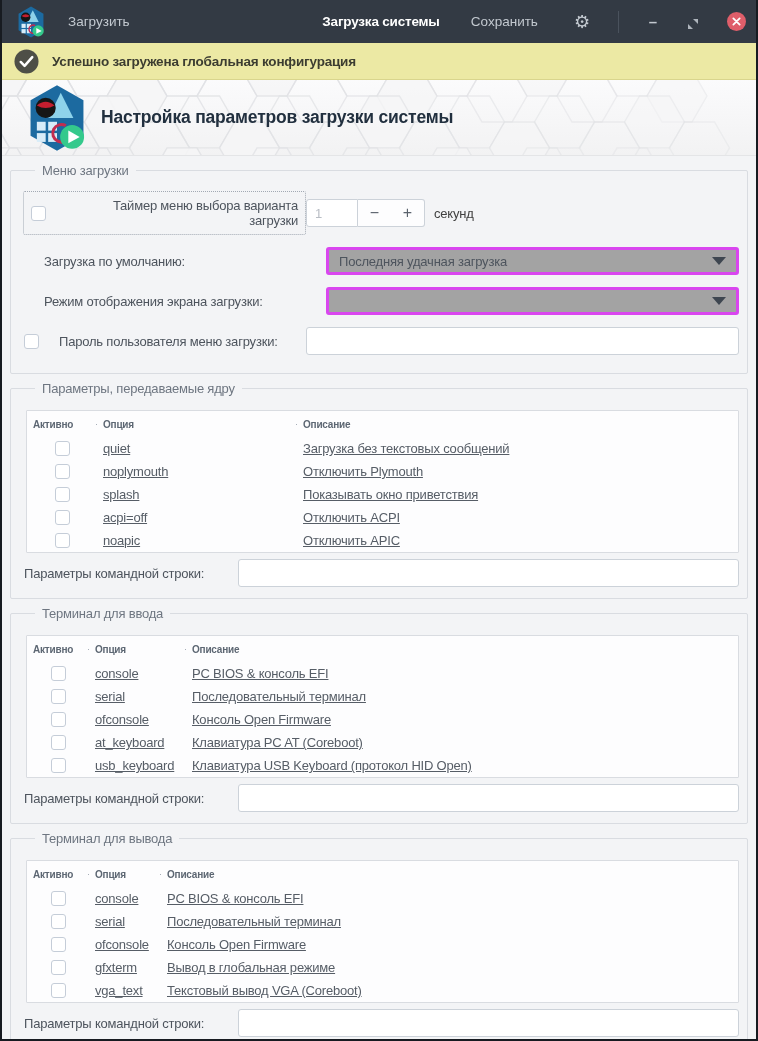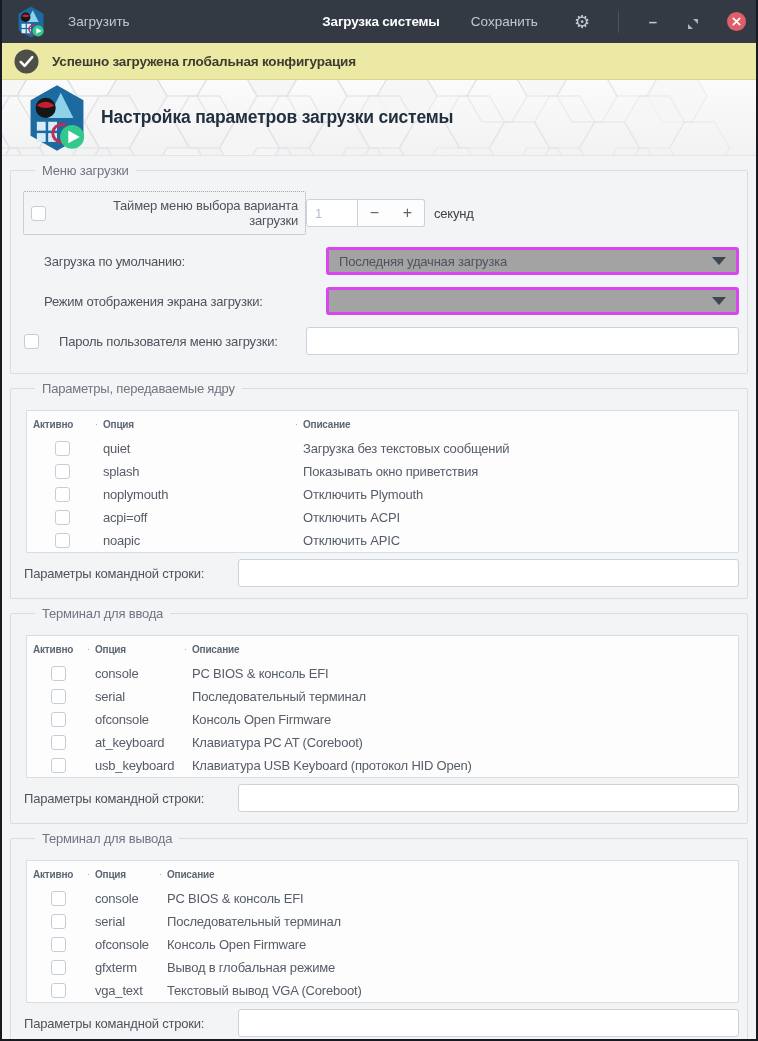--- a/index.html
+++ b/index.html
@@ -46,21 +46,21 @@
   .combo .arrow{ margin-left:auto; width:0;height:0; border-left:7px solid transparent; border-right:7px solid transparent; border-top:8px solid #3e4650;}
   
   .spin{ display:flex; align-items:center;}
   .spin-num{ width:52px; height:28px; border:1px solid #ccd2d9; border-radius:3px 0 0 3px; background:#fff; color:#b8bdc4; font-size:13px; padding:0 8px; font-family:inherit;}
   .spin-btns{ display:flex; height:28px; border:1px solid #ccd2d9; border-left:none; border-radius:0 3px 3px 0; background:#fdfdfe;}
   .spin-btn{ width:33px; background:none; border:none; font-size:16px; color:#5b636d; cursor:pointer; font-family:inherit;}
   .unit{ margin-left:9px; font-size:13px; color:#404040;}
   
   .tbl{ border:1px solid #d9dce1; background:#fdfdfe; margin:1px 0 0 3px; border-radius:1px;}
   .thead{ display:grid; align-items:center; height:26px; font-size:10px; font-weight:bold; color:#5d6773;}
-  .trow{ display:grid; align-items:center; height:23px; font-size:13px; color:#565d66;}
+  .trow{ display:grid; align-items:center; height:23px; font-size:13px; color:#565d66;text-decoration:underline;}
   .tc{ padding:0 6px; white-space:nowrap; overflow:hidden;}
   .hc{ position:relative; padding:0 6px;}
   .hc:not(:last-child)::after{ content:""; position:absolute; right:0; top:5px; bottom:5px; width:1px; background:#a7aeb8;}
   .c-active{ display:flex; justify-content:center;}
   .t1 .thead,.t1 .trow{ grid-template-columns:70px 200px 1fr;}
   .t2 .thead,.t2 .trow{ grid-template-columns:62px 97px 1fr;}
   .t3 .thead,.t3 .trow{ grid-template-columns:62px 72px 1fr;}
   .cmdrow{ display:flex; align-items:center; margin-top:6px;}
   .cmdrow .cmdlabel{ width:215px; flex:0 0 auto; font-size:13px; color:#4d545d; padding-left:1px;}
 </style>
@@ -281,29 +281,29 @@
             <div class="tc c-active">
               <span class="cb"></span>
             </div>
             <div class="tc">quiet</div>
             <div class="tc">Загрузка без текстовых сообщений</div>
           </div>
           <div class="trow">
             <div class="tc c-active">
               <span class="cb"></span>
             </div>
+            <div class="tc">noplymouth</div>
+            <div class="tc">Отключить Plymouth</div>
+          </div>
+          <div class="trow">
+            <div class="tc c-active">
+              <span class="cb"></span>
+            </div>
             <div class="tc">splash</div>
             <div class="tc">Показывать окно приветствия</div>
-          </div>
-          <div class="trow">
-            <div class="tc c-active">
-              <span class="cb"></span>
-            </div>
-            <div class="tc">noplymouth</div>
-            <div class="tc">Отключить Plymouth</div>
           </div>
           <div class="trow">
             <div class="tc c-active">
               <span class="cb"></span>
             </div>
             <div class="tc">acpi=off</div>
             <div class="tc">Отключить ACPI</div>
           </div>
           <div class="trow">
             <div class="tc c-active">

